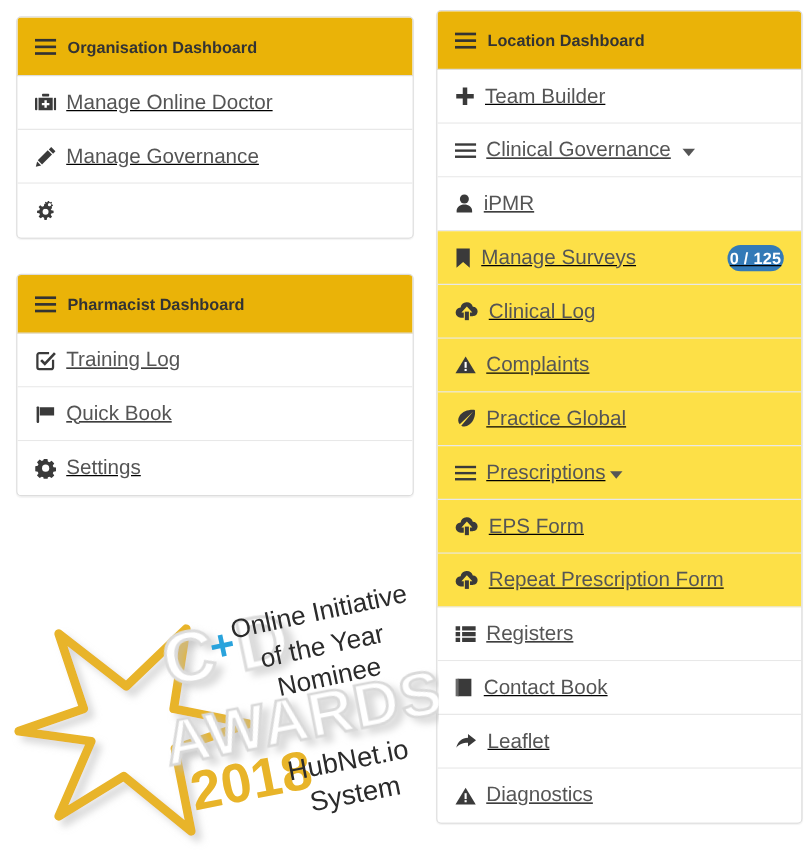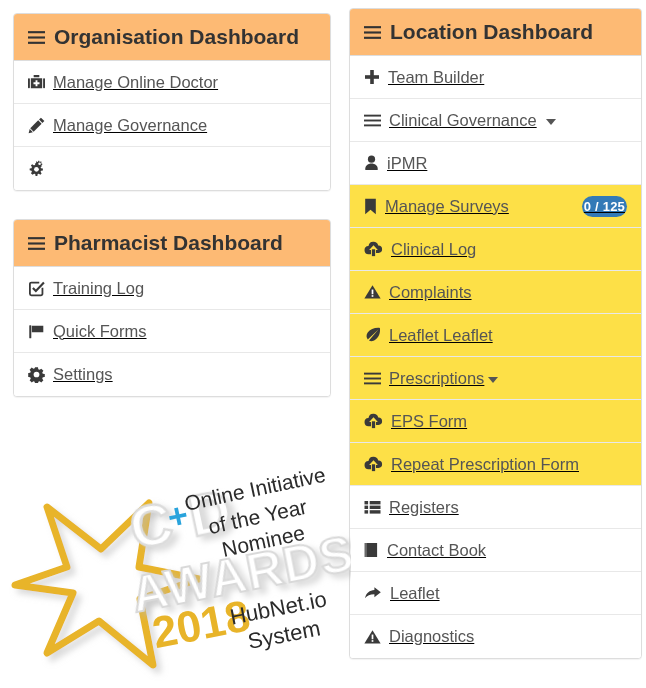--- a/index.html
+++ b/index.html
@@ -38,28 +38,28 @@
   
   .panel {
     background: #ffffff;
     border: 1px solid #dddddd;
     border-radius: 4px;
     box-shadow: 0 1px 1px rgba(0,0,0,0.05);
     overflow: hidden;
     margin-bottom: 28px;
   }
   .panel-heading {
-    background: #fdba74;
+    background: #eab308;
     border-bottom: 1px solid #dddddd;
     padding: 0 14px;
     height: 46px;
     display: flex;
     align-items: center;
     color: #333333;
-    font-size: 21px;
+    font-size: 13px;
     font-weight: bold;
   }
   .panel-heading .ic { margin-right: 9px; }
 
   .list-group { list-style: none; margin: 0; padding: 0; text-decoration: underline; }
   .list-item {
     display: flex;
     align-items: center;
     height: 43px;
     padding: 0 14px;
@@ -206,21 +206,21 @@
         </li>
         <li class="list-item">
           <span class="ic">
             <svg width="17" height="17" viewBox="0 0 16 16">
                 <g fill="#3a3a3a">
                   <rect x="1.2" y="2" width="1.9" height="12.4" rx=".6"></rect>
                   <path d="M3.6 2.6h10.8v6.2H3.6z"></path>
                 </g>
               </svg>
           </span>
-          <span class="label">Quick Forms</span>
+          <span class="label">Quick Book</span>
         </li>
         <li class="list-item">
           <span class="ic">
             <svg width="17" height="17" viewBox="0 0 16 16">
                 <g fill="#3a3a3a">
                   <path d="M6.6 1.2h2.8l.3 1.9 1.2.5 1.6-1.1 2 2-1.1 1.6.5 1.2 1.9.3v2.8l-1.9.3-.5 1.2 1.1 1.6-2 2-1.6-1.1-1.2.5-.3 1.9H6.6l-.3-1.9-1.2-.5-1.6 1.1-2-2 1.1-1.6-.5-1.2-1.9-.3V6.6l1.9-.3.5-1.2-1.1-1.6 2-2 1.6 1.1 1.2-.5z"></path>
                   <circle cx="8" cy="8" r="2.7" fill="#fff"></circle>
                 </g>
               </svg>
           </span>
@@ -361,21 +361,21 @@
         </li>
 
         <li class="list-item hovered">
           <span class="ic">
             <svg width="17" height="16" viewBox="0 0 16 16">
                 <g fill="#3a3a3a">
                   <path d="M15.4.9C10.6.4 5.6 2 3.2 5.6c-1.6 2.4-1.5 5 .1 6.8L14.1 2.2l-9.6 11.3c1.9 1.2 4.5.8 6.5-.9C14.6 9.8 16 5.4 15.4.9z"></path>
                 </g>
               </svg>
           </span>
-          <span class="label">Leaflet Leaflet</span>
+          <span class="label">Practice Global</span>
         </li>
 
         <li class="list-item hovered">
           <span class="ic">
             <svg width="17" height="17" viewBox="0 0 16 16">
                 <g fill="#3a3a3a">
                   <rect x="0" y="2.5" width="16" height="1.8"></rect>
                   <rect x="0" y="7.1" width="16" height="1.8"></rect>
                   <rect x="0" y="11.7" width="16" height="1.8"></rect>
                 </g>

